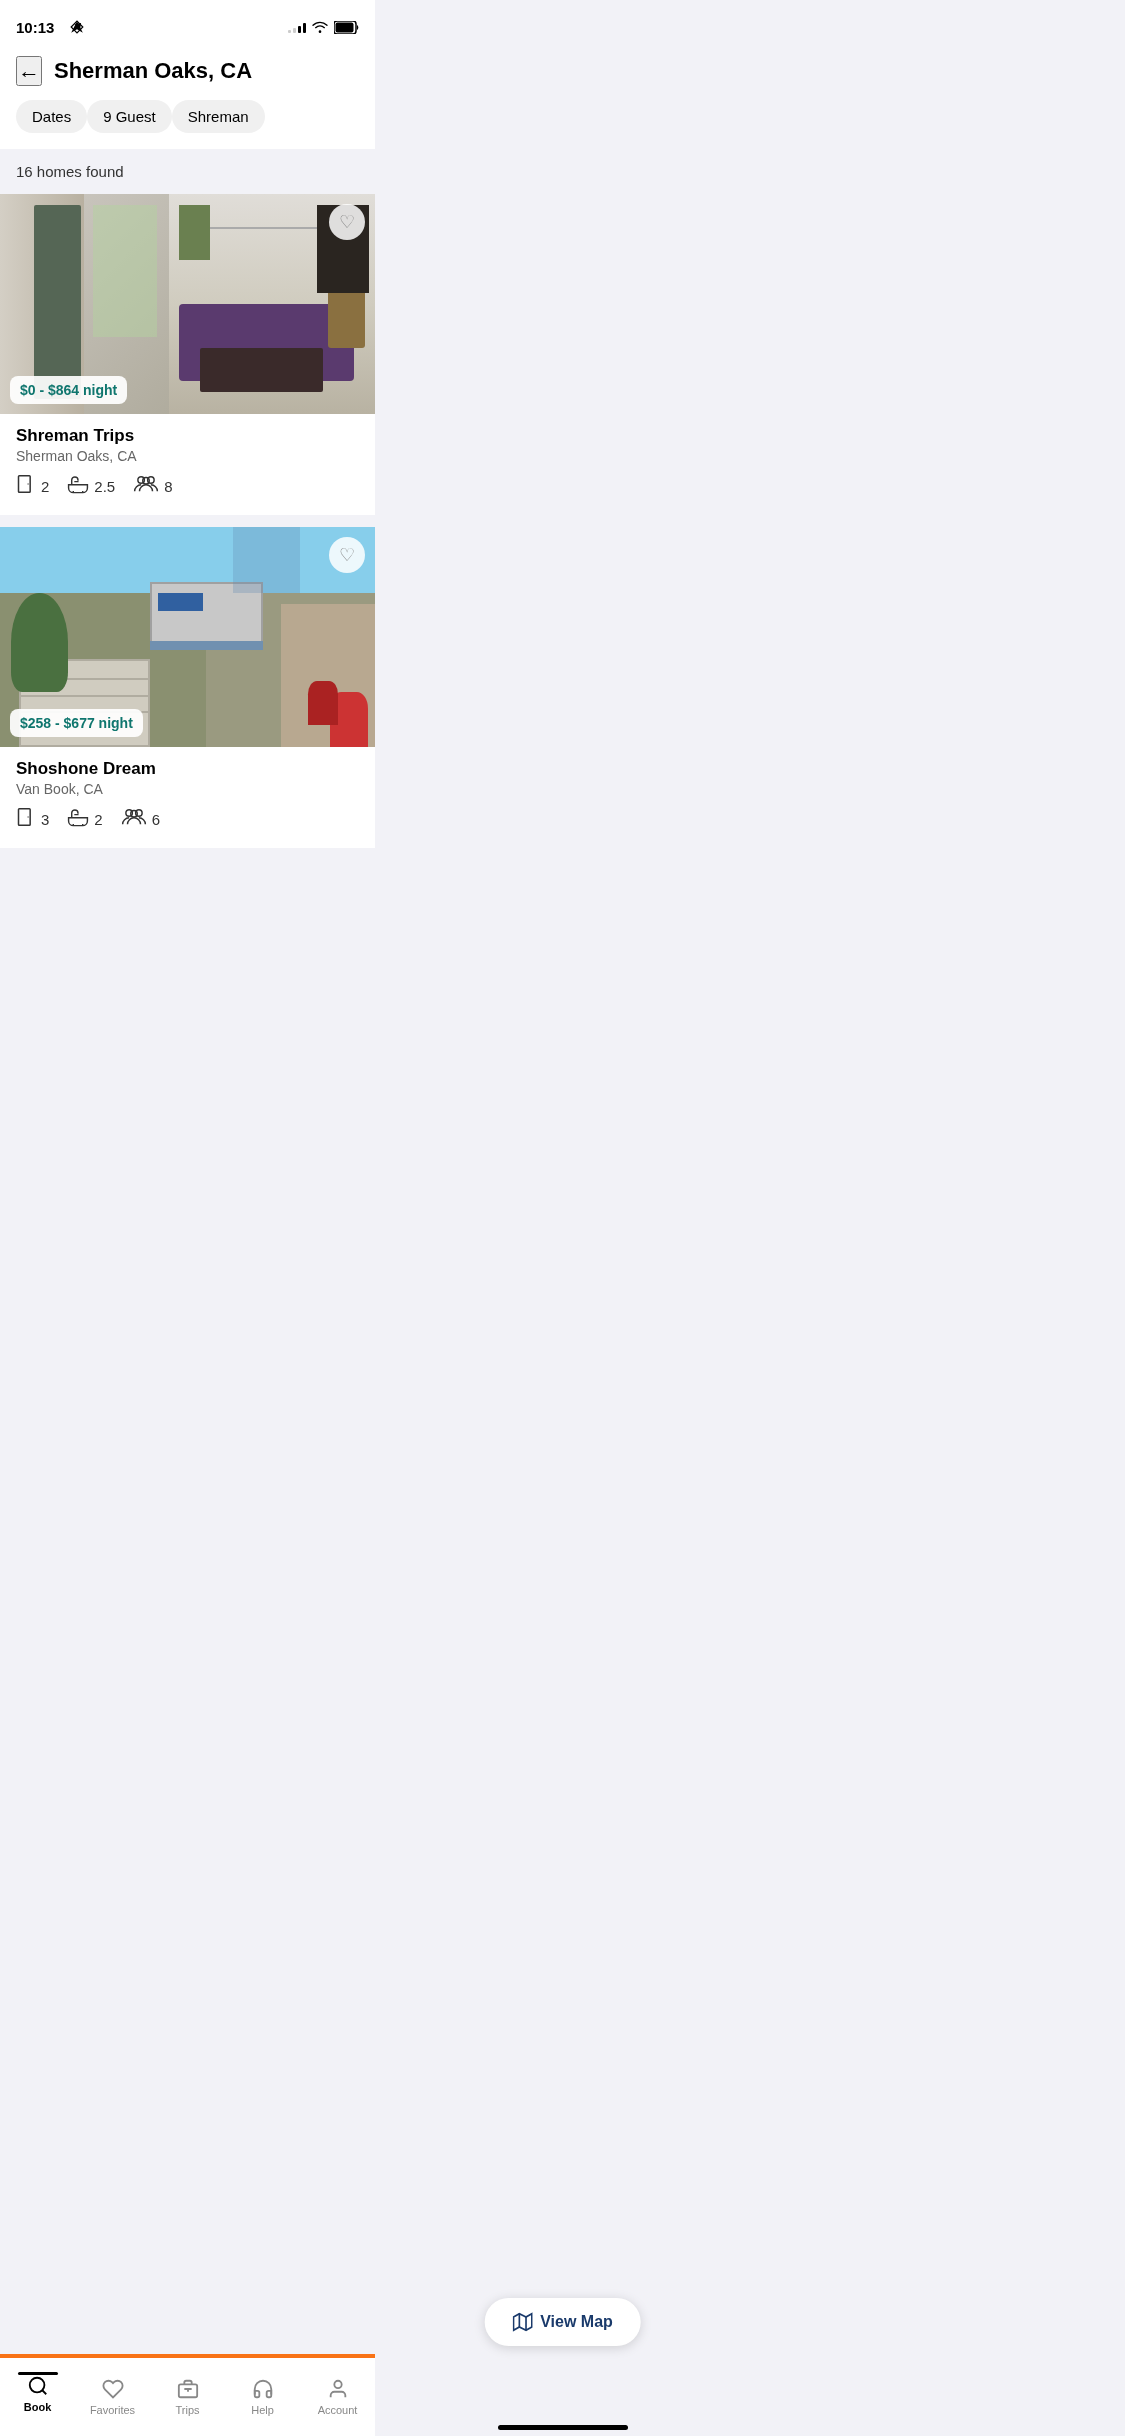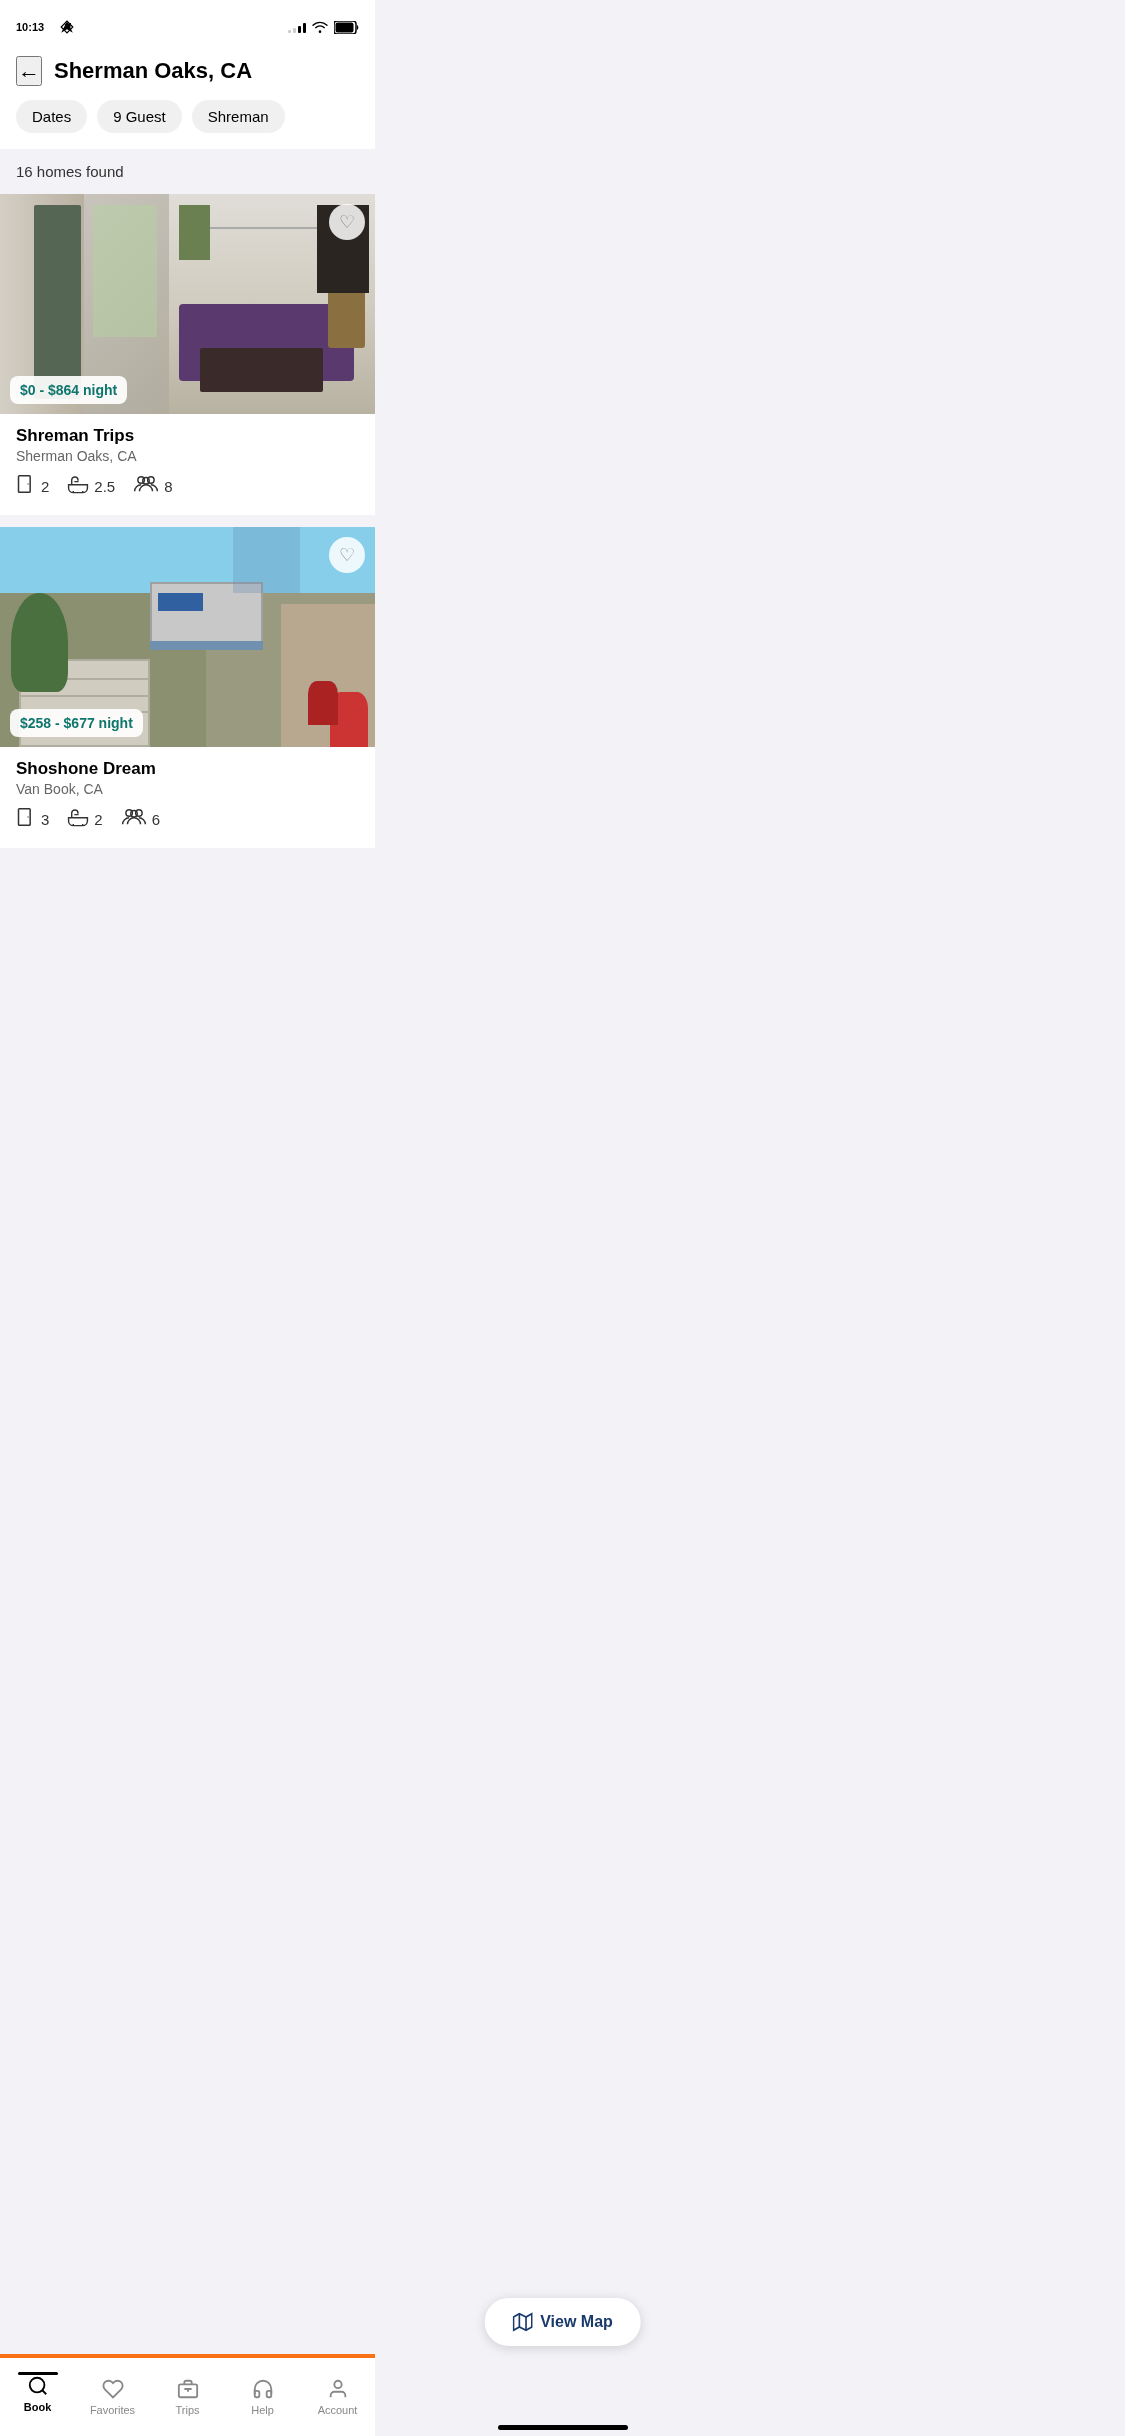--- a/index.html
+++ b/index.html
@@ -17,21 +17,21 @@
     
     .status-bar {
       background: #fff;
       display: flex;
       justify-content: space-between;
       align-items: center;
       padding: 14px 16px 4px;
       height: 44px;
     }
     .status-time {
-      font-size: 11px;
+      font-size: 15px;
       font-weight: 600;
       display: flex;
       align-items: center;
       gap: 16px;
     }
     .status-icons {
       display: flex;
       align-items: center;
       gap: 6px;
     }
@@ -64,21 +64,20 @@
       cursor: pointer;
       color: #000;
     }
     .header-title {
       font-size: 22px;
       font-weight: 700;
       color: #000;
     }
     .filter-chips {
       display: flex;
-      gap: 10px;
     }
     .chip {
       background: #f0f0f0;
       border-radius: 20px;
       padding: 8px 16px;
       font-size: 15px;
       font-weight: 500;
       color: #000;
       cursor: pointer;
       border: none;

